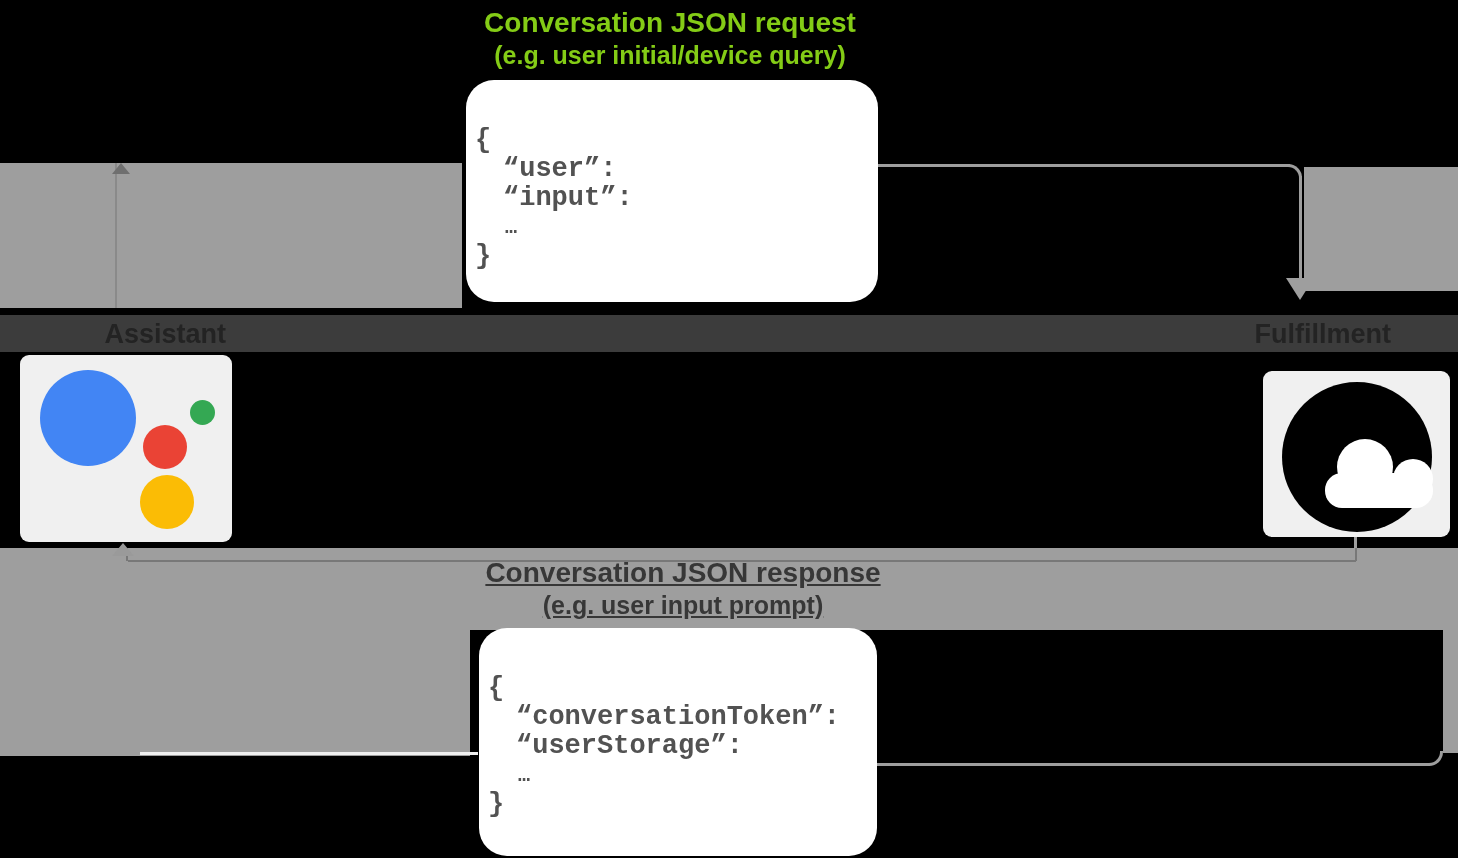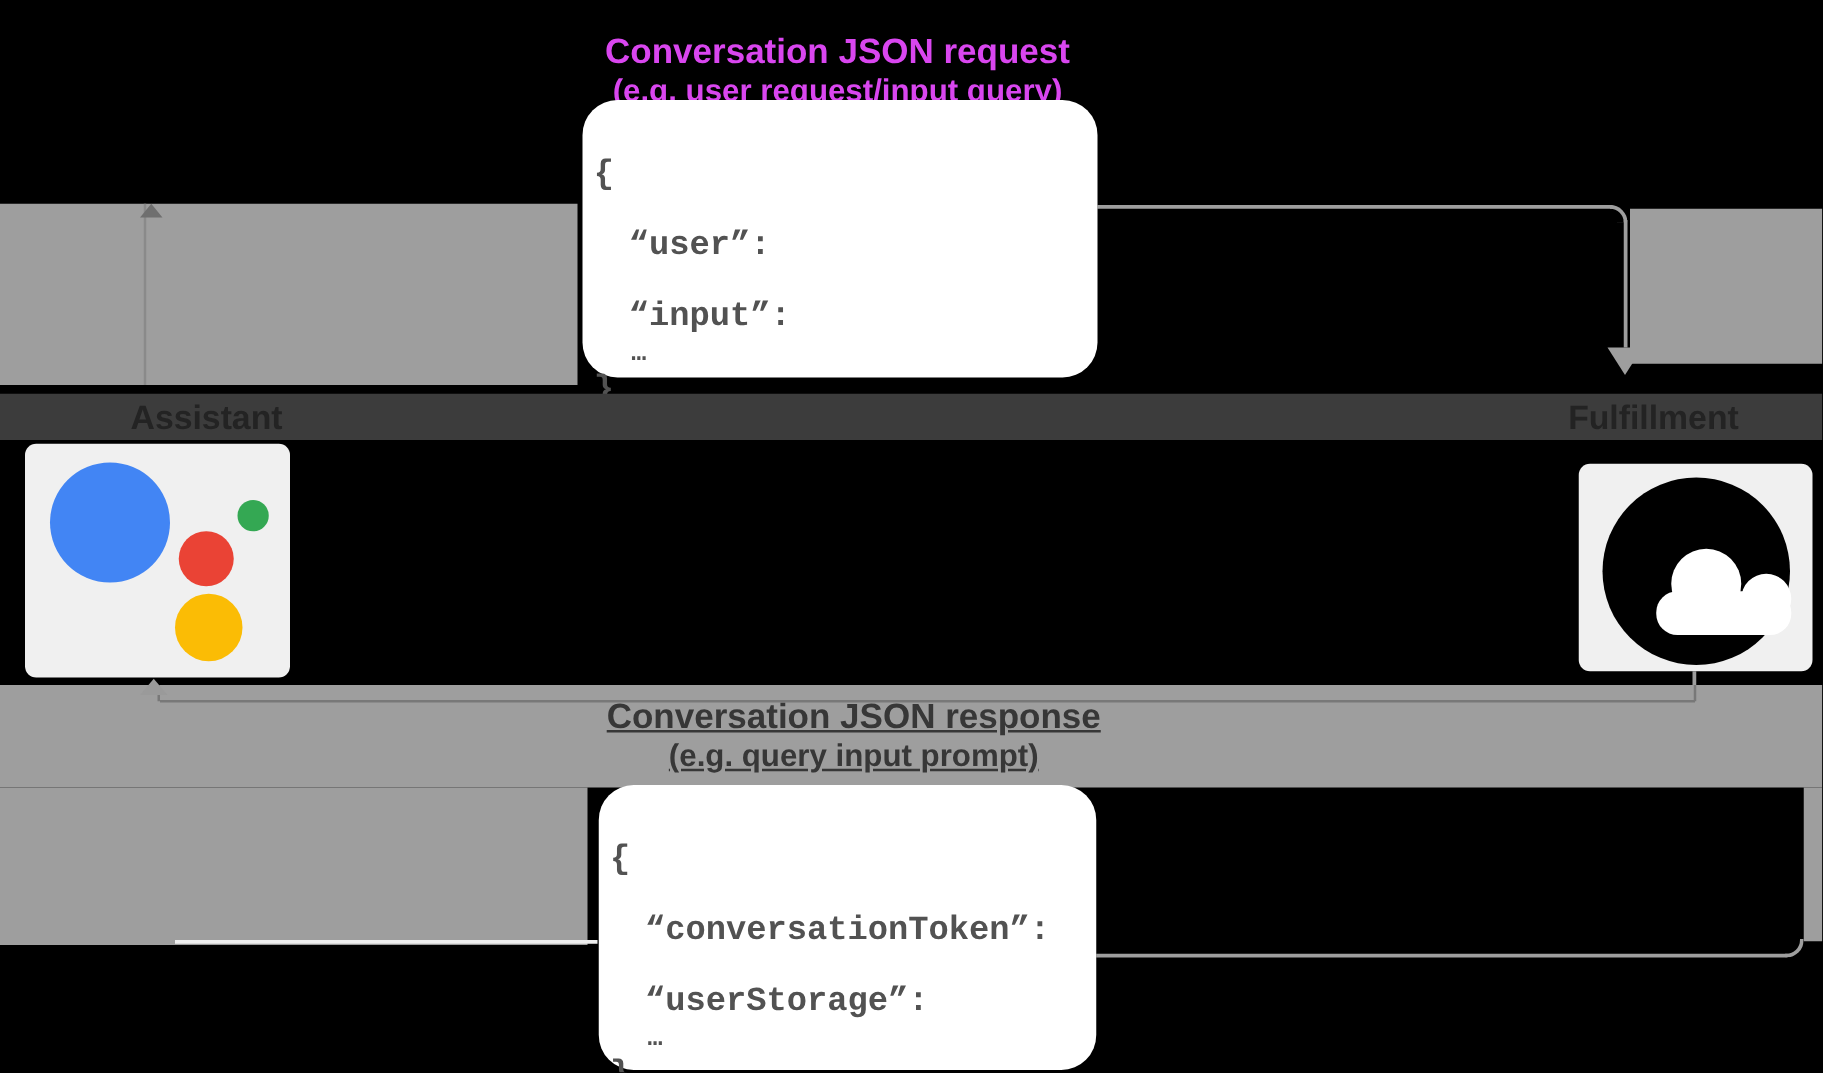--- a/index.html
+++ b/index.html
@@ -4,21 +4,21 @@
 <style>
   html,body{margin:0;padding:0;background:#000;}
   .canvas{position:relative;width:1458px;height:858px;background:#000;overflow:hidden;
           font-family:"Liberation Sans", sans-serif;}
   .abs{position:absolute;}
 
   
   .flow-title{position:absolute;text-align:center;width:800px;}
   .flow-title .l1{font-size:28px;line-height:34px;font-weight:bold;}
   .flow-title .l2{font-size:25px;line-height:30px;font-weight:bold;}
-  .title-request{left:270px;top:24px;color:#d946ef;}
+  .title-request{left:270px;top:6px;color:#84cc16;}
   .title-response{left:283px;top:556px;color:#373737;text-decoration:underline;}
 
   
   .gray{background:#9e9e9e;}
   .fill-top-left{left:0;top:163px;width:462px;height:145px;}
   .fill-top-right{left:1304px;top:167px;width:154px;height:124px;}
   .seam{left:115px;top:163px;width:2px;height:145px;background:#8a8a8a;}
   .notch-up{left:112px;top:163px;width:0;height:0;
     border-left:9px solid transparent;border-right:9px solid transparent;
     border-bottom:11px solid #6f6f6f;}
@@ -59,21 +59,21 @@
   .label-fulfillment{left:1191px;}
 
   
   .card{position:absolute;background:#fff;border-radius:28px;}
   .card-request{left:466px;top:80px;width:412px;height:222px;}
   .card-response{left:479px;top:628px;width:398px;height:228px;}
   .code{position:absolute;left:9px;top:46px;right:8px;
     font-family:"Liberation Mono", monospace;font-weight:bold;
     font-size:27px;color:#525252;}
   .code .ln{height:29px;line-height:29px;white-space:pre;}
-  .code .indent{padding-left:28px;margin-top:28px;}
+  .code .indent{padding-left:28px;}
   .code .dots{font-size:20px;padding-left:30px;}
 
   
   .tile{position:absolute;background:#f0f0f0;border-radius:9px;}
   .tile-assistant{left:20px;top:355px;width:212px;height:187px;}
   .tile-fulfillment{left:1263px;top:371px;width:187px;height:166px;}
   .dot{position:absolute;border-radius:50%;}
   .ga-blue{left:20px;top:15px;width:96px;height:96px;background:#4285F4;}
   .ga-green{left:170px;top:45px;width:25px;height:25px;background:#34A853;}
   .ga-red{left:123px;top:70px;width:44px;height:44px;background:#EA4335;}
@@ -86,21 +86,21 @@
   .cloud-hump-small{left:111px;top:77px;width:40px;height:40px;border-radius:50%;}
   .cloud-base{left:43px;top:91px;width:108px;height:35px;border-radius:17px;}
 </style>
 </head>
 <body>
 
 <div class="canvas">
 
   <div class="flow-title title-request">
     <div class="l1">Conversation JSON request</div>
-    <div class="l2">(e.g. user request/input query)</div>
+    <div class="l2">(e.g. user initial/device query)</div>
   </div>
 
   <div>
     <div class="abs gray fill-top-left"></div>
     <div class="abs seam"></div>
     <div class="abs notch-up"></div>
     <div class="abs req-h"></div>
     <div class="abs req-corner"></div>
     <div class="abs req-v"></div>
     <div class="abs req-head"></div>
@@ -147,21 +147,21 @@
     <div class="abs resp-head"></div>
     <div class="abs resp-vr-light"></div>
     <div class="abs resp-vr-dark"></div>
     <div class="abs white-edge"></div>
     <div class="abs ret-h"></div>
     <div class="abs ret-corner"></div>
   </div>
 
   <div class="flow-title title-response">
     <div class="l1">Conversation JSON response</div>
-    <div class="l2">(e.g. query input prompt)</div>
+    <div class="l2">(e.g. user input prompt)</div>
   </div>
 
   <div class="card card-response">
     <div class="code">
       <div class="ln">{</div>
       <div class="ln indent">“conversationToken”:</div>
       <div class="ln indent">“userStorage”:</div>
       <div class="ln dots">…</div>
       <div class="ln">}</div>
     </div>

